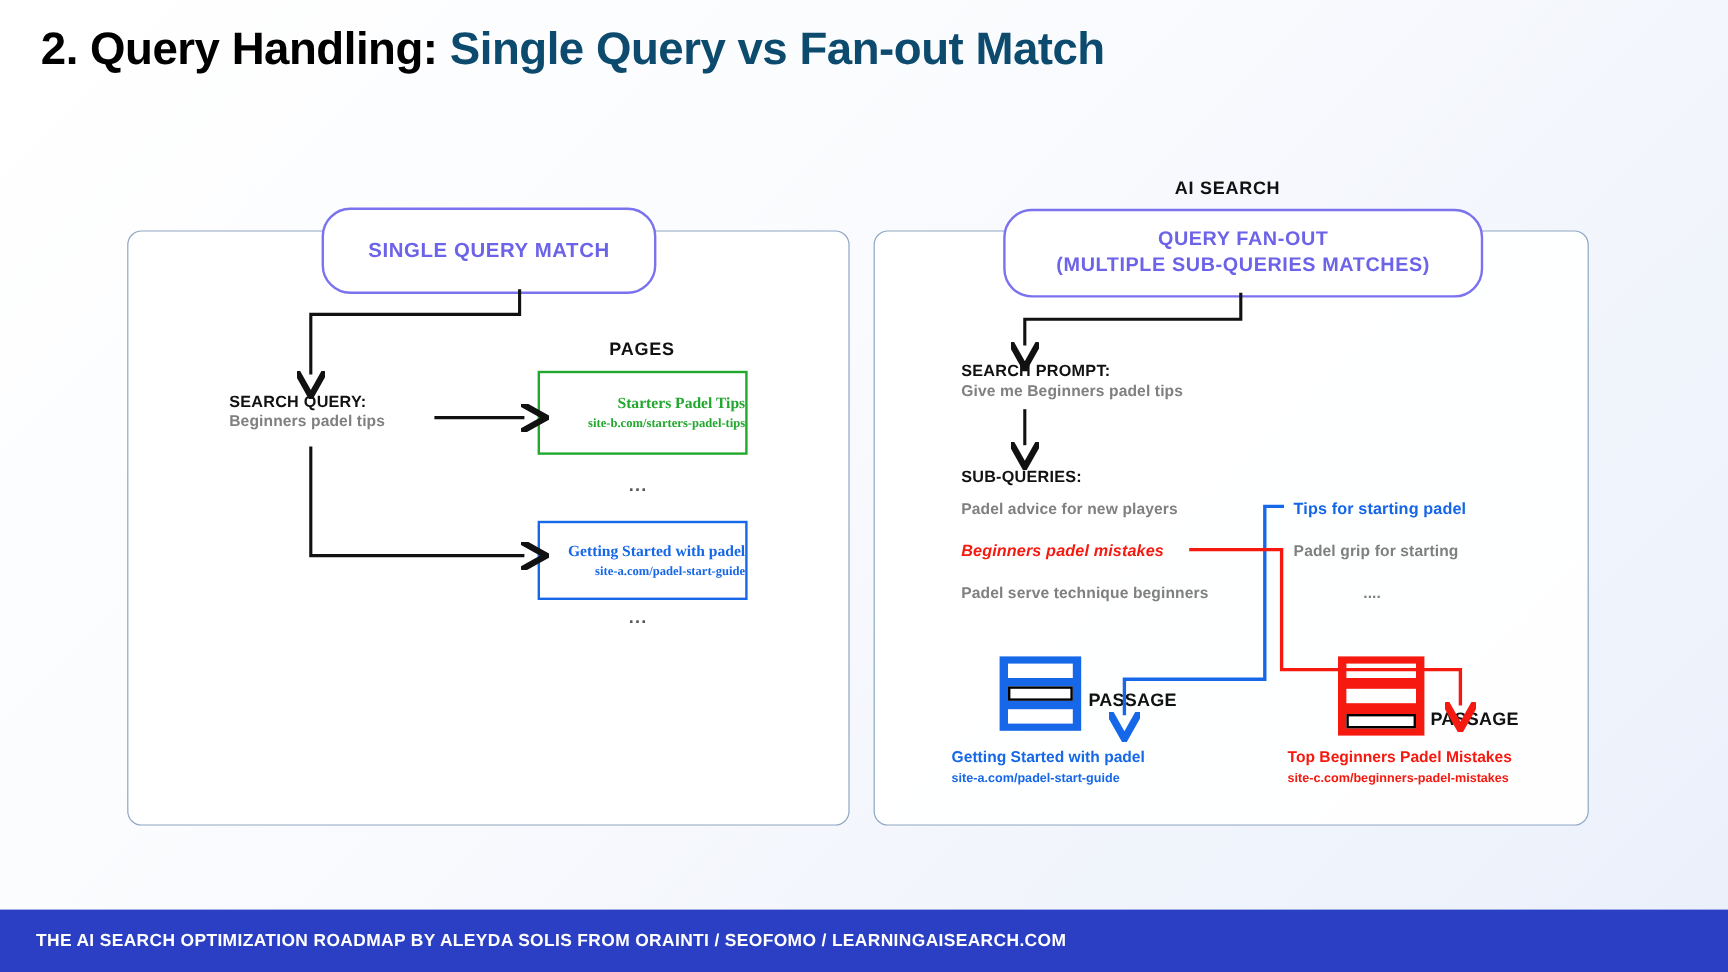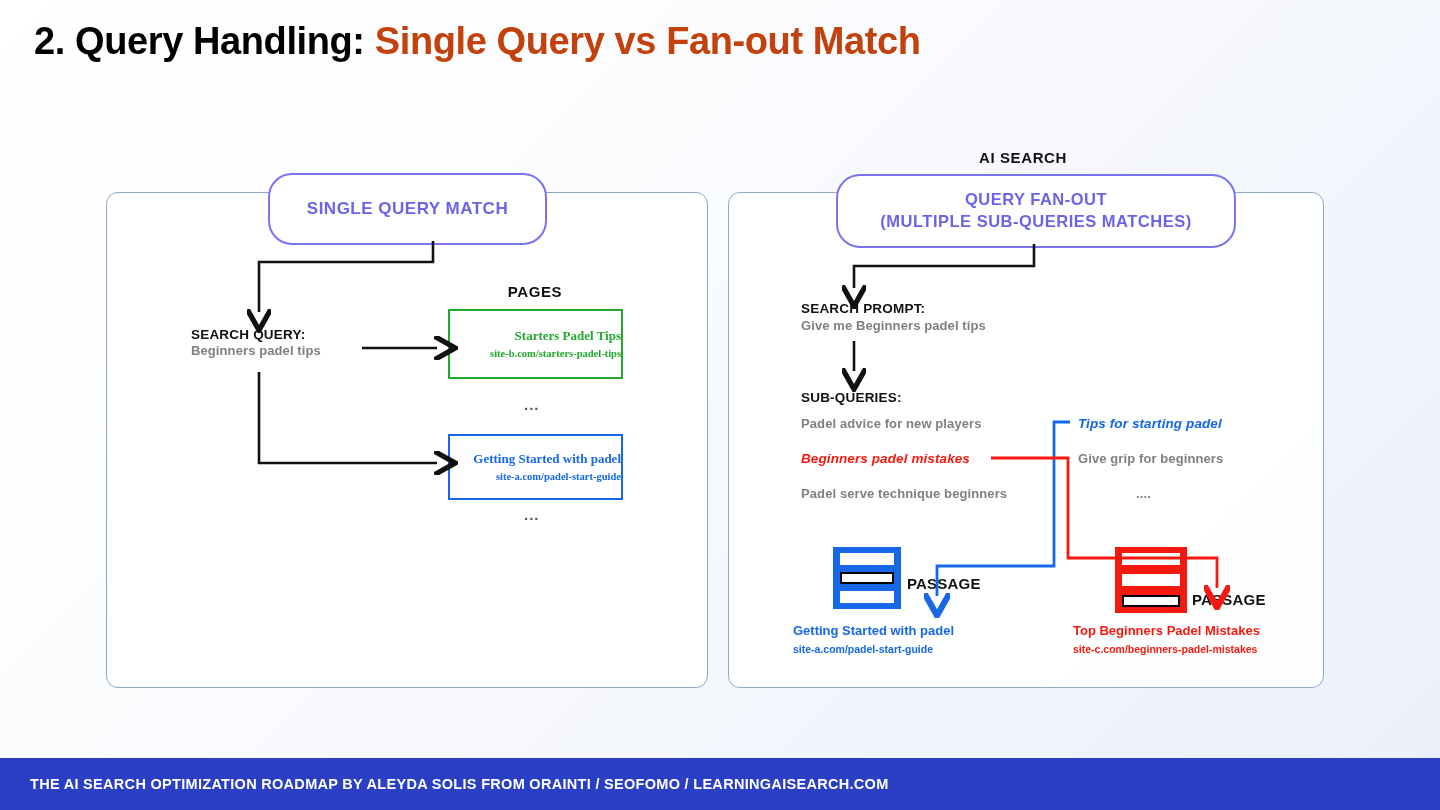--- a/index.html
+++ b/index.html
@@ -9,21 +9,21 @@
     background:linear-gradient(135deg,#ffffff 0%,#fbfcfe 35%,#f2f5fc 70%,#eaf0fb 100%);
   }
   .slide{position:absolute;inset:0;}
 
   
   .title{
     position:absolute;left:34px;top:20px;
     font-size:38px;font-weight:bold;letter-spacing:-0.4px;
     white-space:nowrap;color:#000000;
   }
-  .title .accent{color:#c2410c;}
+  .title .accent{color:#0c4a6e;}
 
   
   .sec-head{
     position:absolute;font-size:15px;font-weight:bold;color:#111111;
     letter-spacing:.6px;text-align:center;white-space:nowrap;
   }
 
   
   .panel{
     position:absolute;border:1.5px solid #8fa6c4;border-radius:12px;
@@ -34,21 +34,21 @@
   .badge{
     position:absolute;border:2px solid #7b72ee;border-radius:24px;
     background:#ffffff;display:flex;align-items:center;justify-content:center;
     color:#6c63e8;font-weight:bold;letter-spacing:.5px;text-align:center;
     line-height:1.32;
   }
 
   
   .lbl-bold{position:absolute;font-size:13.5px;font-weight:bold;color:#111;letter-spacing:.2px;white-space:nowrap;}
   .lbl-gray{position:absolute;font-size:13px;font-weight:bold;color:#808080;letter-spacing:.1px;white-space:nowrap;}
-  .lbl-blue{position:absolute;font-size:13.5px;font-weight:bold;color:#1565e8;letter-spacing:.1px;white-space:nowrap;font-style:italic;}
+  .lbl-blue{position:absolute;font-size:13.5px;font-weight:bold;color:#1565e8;letter-spacing:.1px;white-space:nowrap;}
   .lbl-red{position:absolute;font-size:13.5px;font-weight:bold;color:#f5190f;letter-spacing:.1px;white-space:nowrap;}
   .dots{position:absolute;font-size:15px;font-weight:bold;color:#555;letter-spacing:1px;white-space:nowrap;}
 
   
   .card{
     position:absolute;border-width:2.5px;border-style:solid;background:#fff;
     display:flex;flex-direction:column;align-items:flex-end;justify-content:center;font-family:Liberation Serif, serif;
   }
   .card .c-title{font-size:13px;font-weight:bold;line-height:1.25;}
   .card .c-url{font-size:10.5px;font-weight:bold;margin-top:4px;line-height:1.2;}
@@ -129,21 +129,21 @@
   <div class="lbl-bold" style="left:801px;top:301px;">SEARCH PROMPT:</div>
   <div class="lbl-gray" style="left:801px;top:318px;">Give me Beginners padel tips</div>
 
   <div class="lbl-bold" style="left:801px;top:390px;">SUB-QUERIES:</div>
 
   <div class="lbl-gray" style="left:801px;top:416px;">Padel advice for new players</div>
   <div class="lbl-red" style="left:801px;top:451px;font-style:italic;">Beginners padel mistakes</div>
   <div class="lbl-gray" style="left:801px;top:486px;">Padel serve technique beginners</div>
 
   <div class="lbl-blue" style="left:1078px;top:416px;">Tips for starting padel</div>
-  <div class="lbl-gray" style="left:1078px;top:451px;">Give grip for beginners</div>
+  <div class="lbl-gray" style="left:1078px;top:451px;">Padel grip for starting</div>
   <div class="lbl-gray" style="left:1136px;top:486px;">....</div>
 
   <div class="doc blue" style="left:833px;top:547px;width:68px;height:62px;">
     <div class="row"></div>
     <div class="row hl"></div>
     <div class="row"></div>
   </div>
   <div class="passage-word" style="left:907px;top:575px;">PASSAGE</div>
 
   <div class="doc red" style="left:1115px;top:547px;width:72px;height:66px;">

